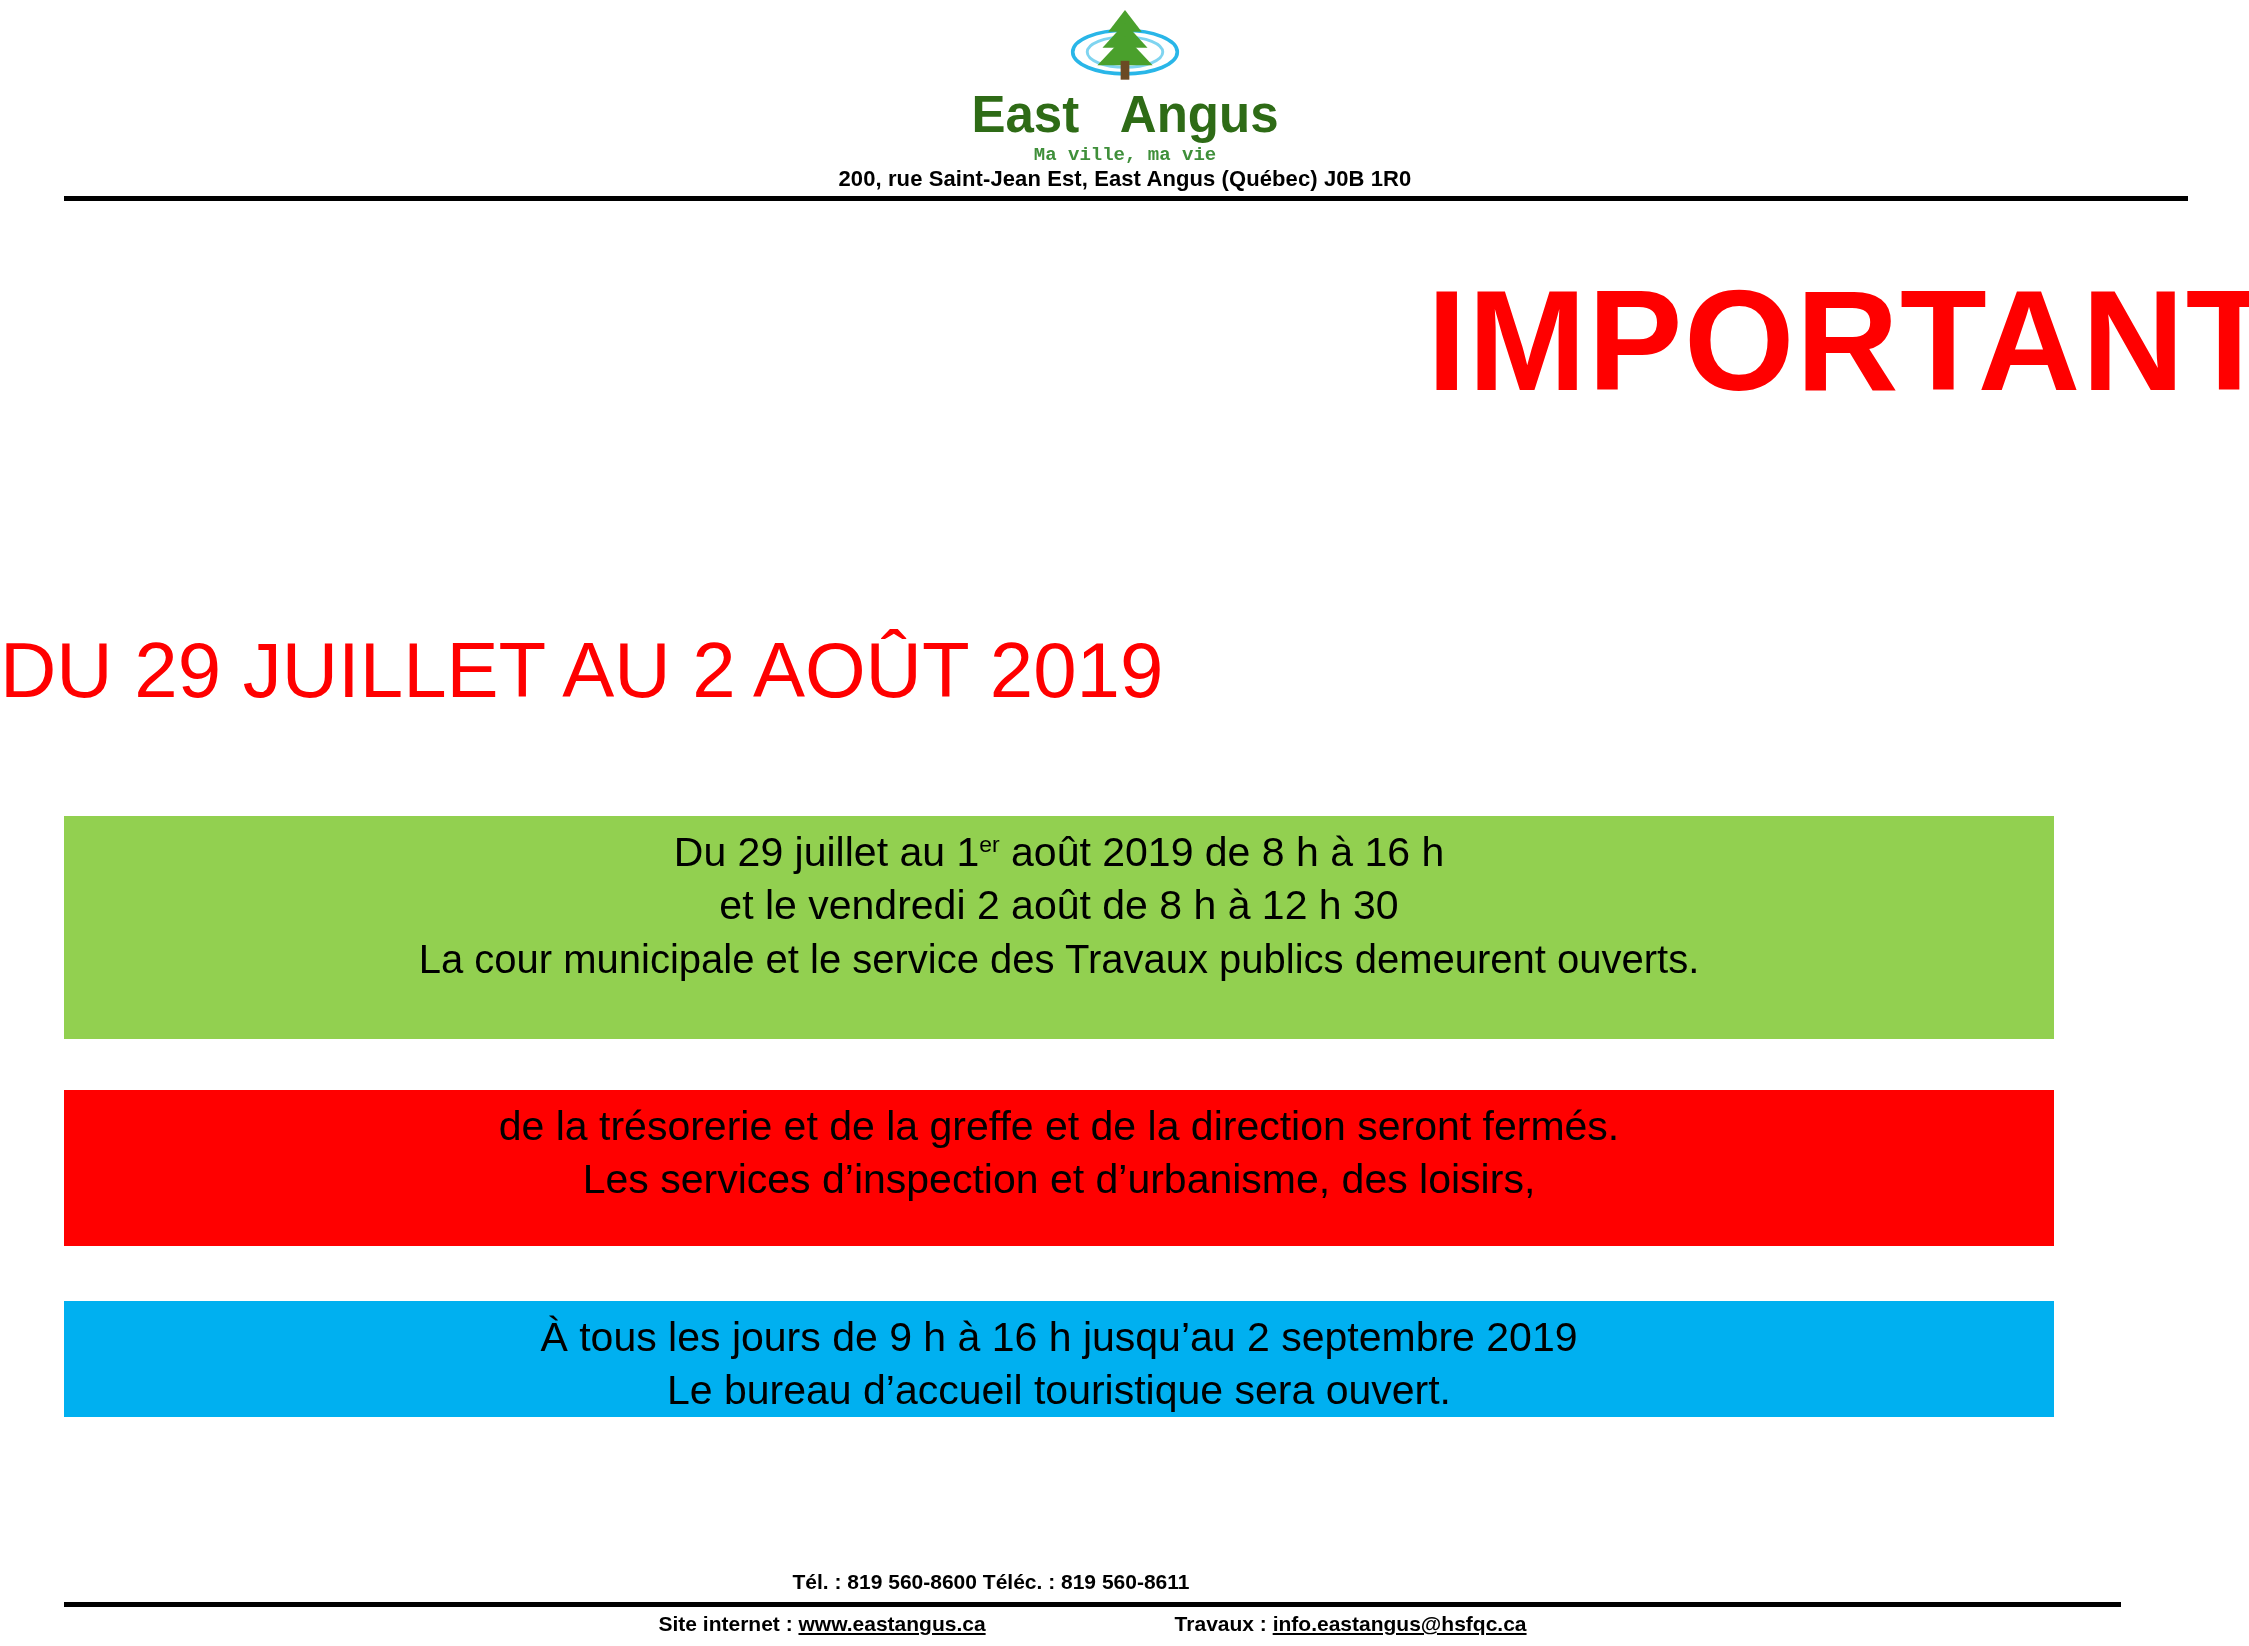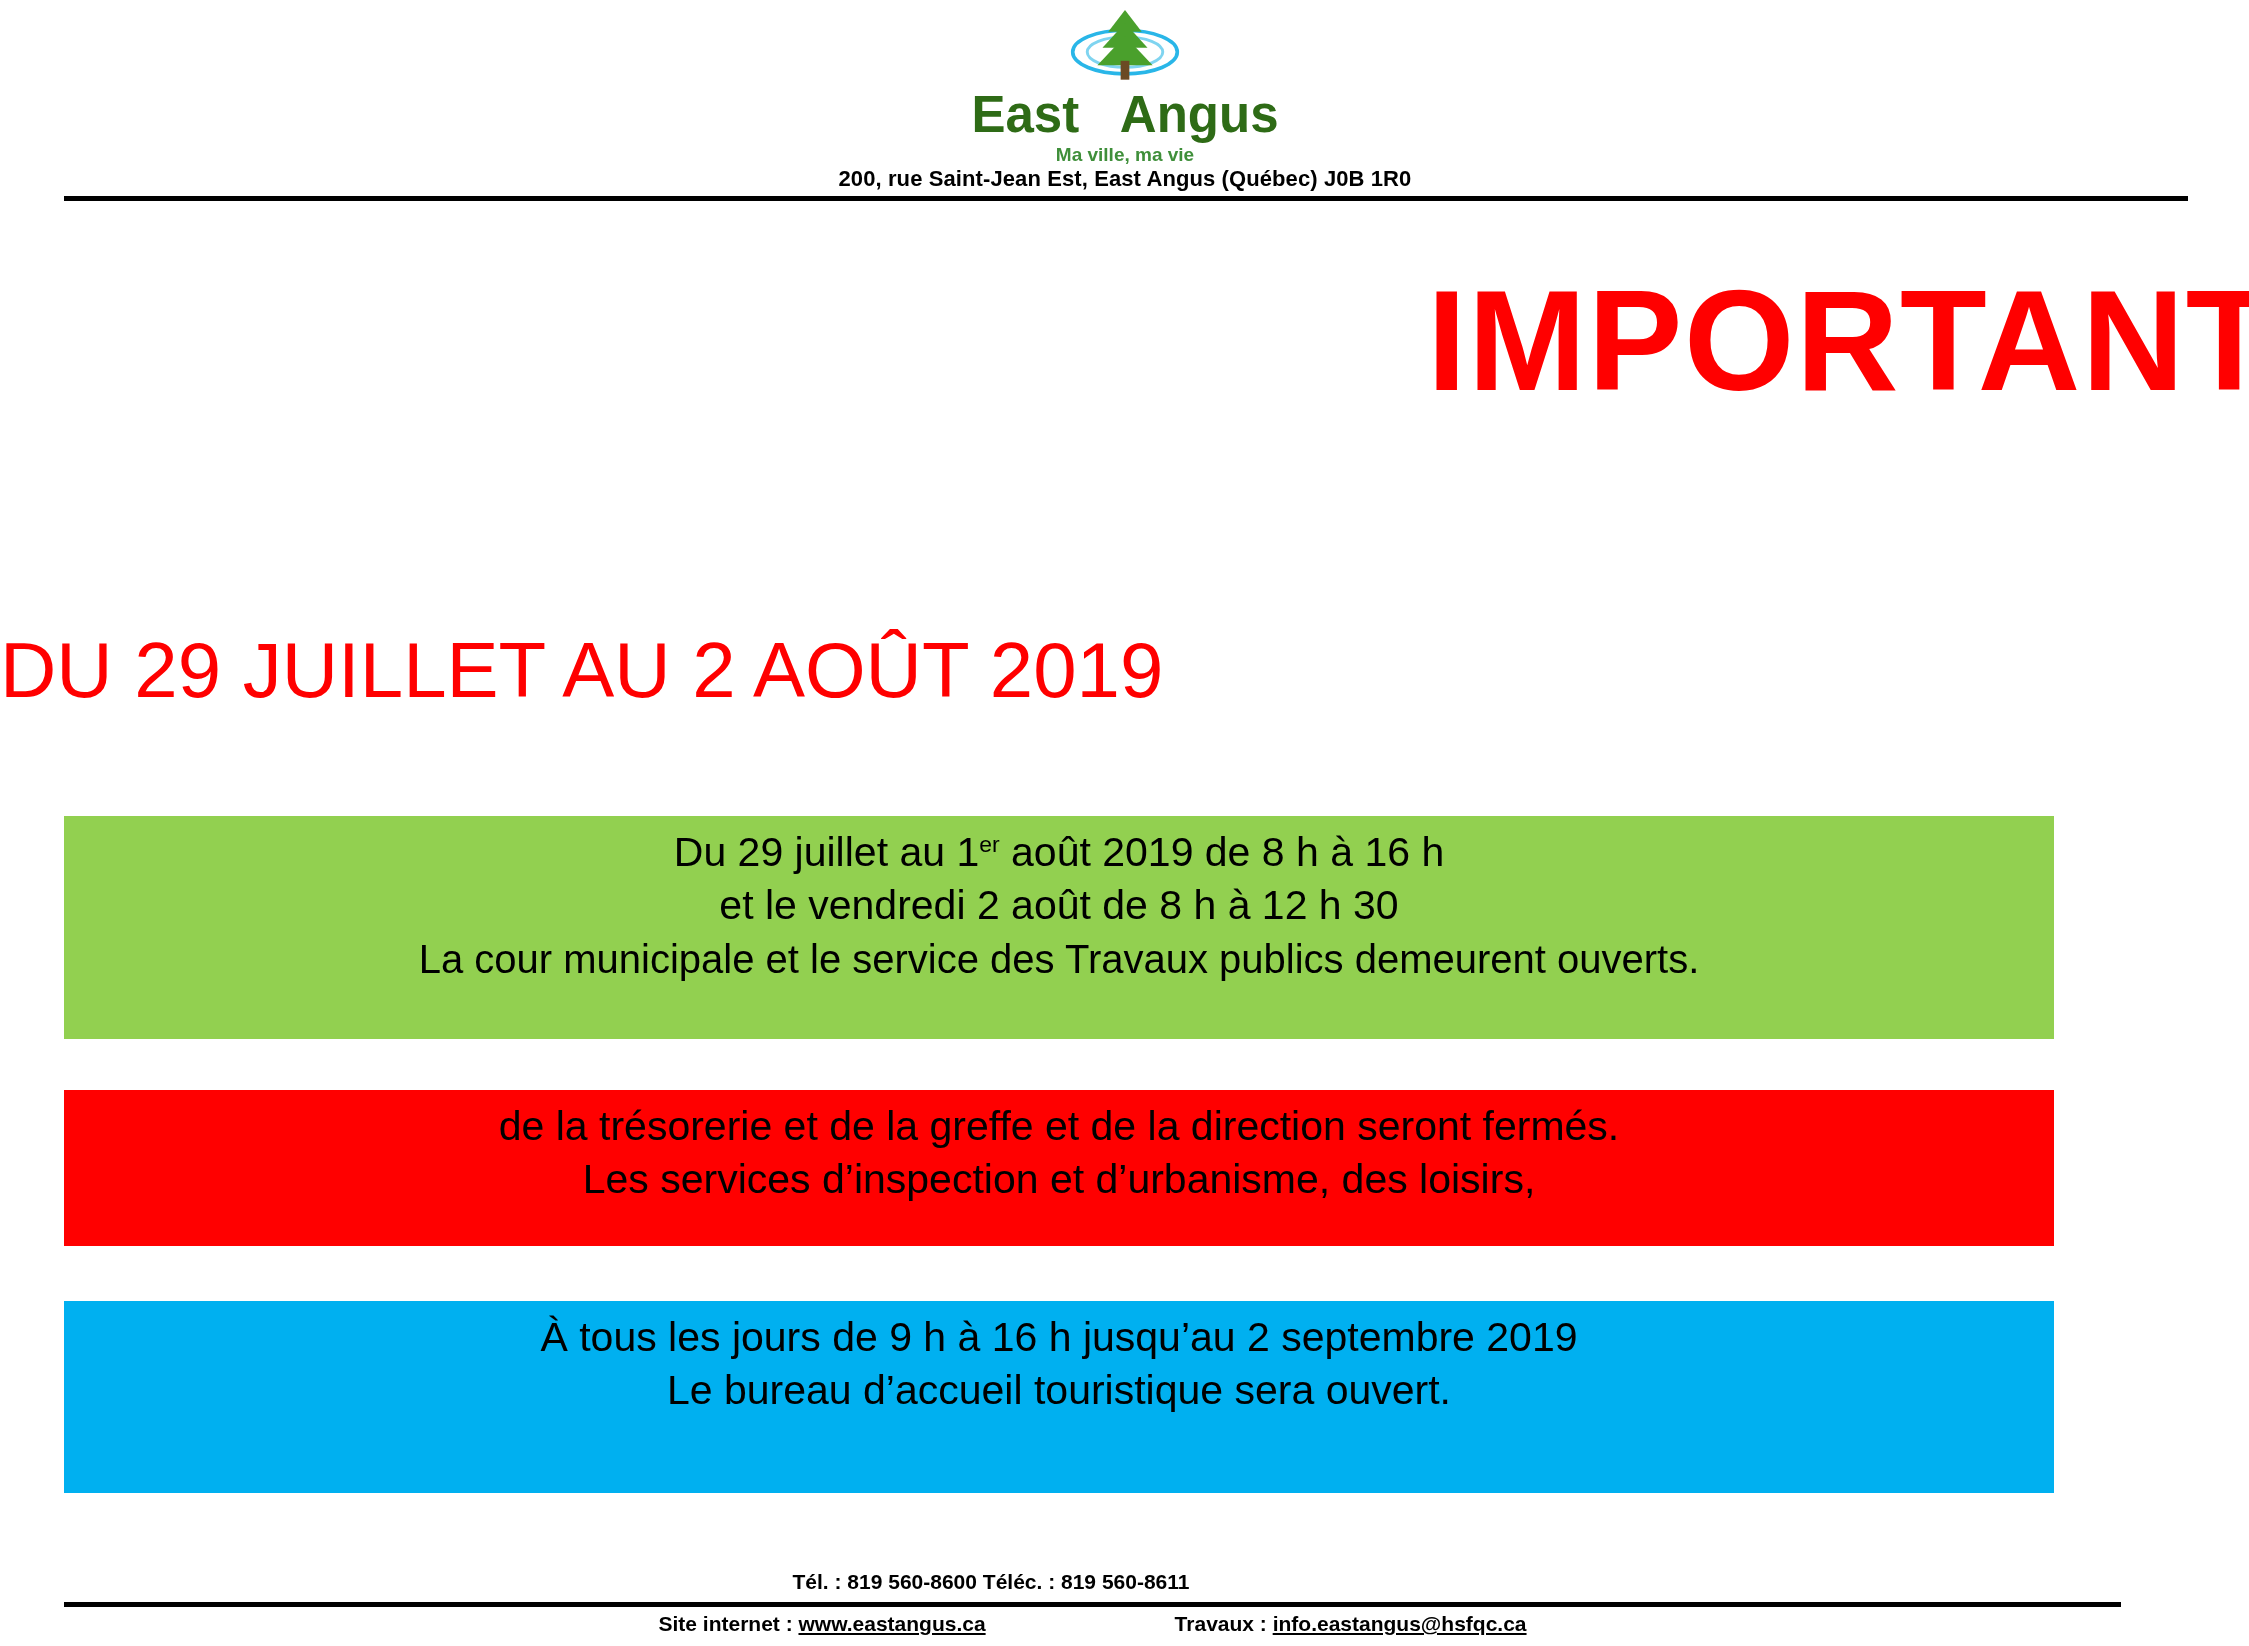--- a/index.html
+++ b/index.html
@@ -54,21 +54,21 @@
     font-size: 51px;
     letter-spacing: 0px;
     color: #3f6f1f;
     line-height: 1;
     margin-top: 1.5px;
   }
   .logo-text .east { color: #2e6b16; }
   .logo-text .angus { color: #2e6b16; }
 
   .logo-tagline {
-    font-family: Liberation Sans, sans-serif;
+    font-family: Liberation Mono, monospace;
     font-size: 19px;
     font-weight: bold;
     color: #3f8f3a;
     margin-top: 4.4px;
   }
 
   .header-address {
     position: absolute;
     top: 166px;
     left: 0;
@@ -146,21 +146,21 @@
     height: 223px;
   }
   .banner-red {
     top: 1090px;
     background: #ff0000;
     height: 156px;
   }
   .banner-blue {
     top: 1301px;
     background: #00b0f0;
-    height: 192px;
+    height: 116px;
   }
   .banner .line { display: block; white-space: nowrap; }
   .banner .wide { font-size: 40px; }
   sup {
     font-size: 0.56em;
     vertical-align: super;
     line-height: 0;
     margin-top: 40px;
   }
 

